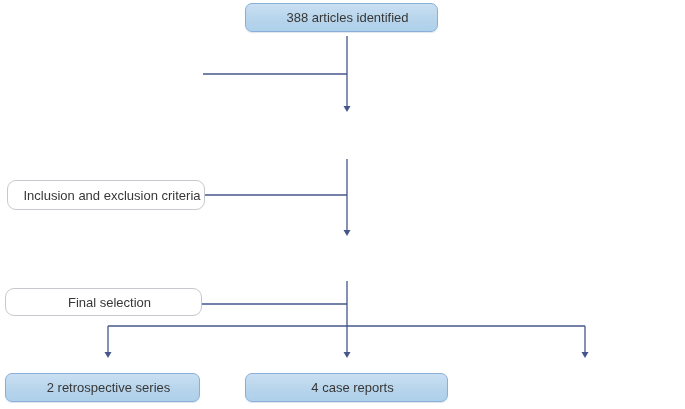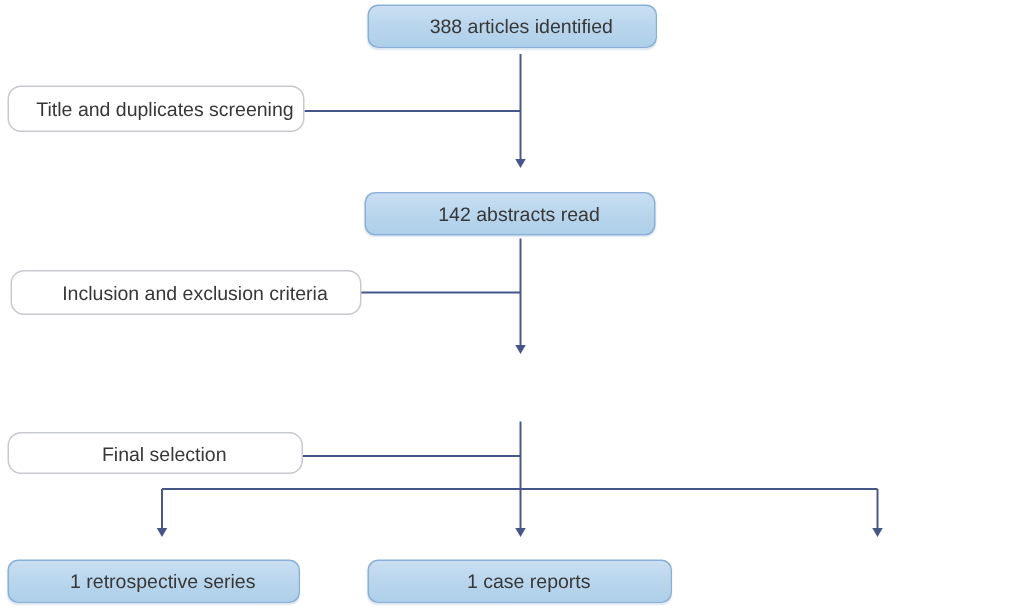--- a/index.html
+++ b/index.html
@@ -66,27 +66,25 @@
       <polygon points="343.5,106 350.5,106 347,112"></polygon>
       <polygon points="343.5,230 350.5,230 347,236"></polygon>
       <polygon points="343.5,352 350.5,352 347,358"></polygon>
       <polygon points="104.5,352 111.5,352 108,358"></polygon>
       <polygon points="581.5,352 588.5,352 585,358"></polygon>
     </g>
   </svg>
 
   <div class="node process" style="left:245px; top:3px; width:193px; height:29px;">388 articles identified</div>
 
-  <div class="node step-label" style="left:5px; top:57px; width:198px; height:31px;">Title and duplicates screening</div>
 
-  <div class="node process" style="left:243px; top:128px; width:194px; height:29px;">142 abstracts read</div>
 
-  <div class="node step-label" style="left:7px; top:180px; width:234px; height:30px;">Inclusion and exclusion criteria</div>
+  <div class="node step-label" style="left:7px; top:180px; width:198px; height:30px;">Inclusion and exclusion criteria</div>
 
 
   <div class="node step-label" style="left:5px; top:288px; width:197px; height:28px;">Final selection</div>
 
-  <div class="node process" style="left:5px; top:373px; width:195px; height:29px;">1 retrospective series</div>
+  <div class="node process" style="left:5px; top:373px; width:195px; height:29px;">2 retrospective series</div>
 
-  <div class="node process" style="left:245px; top:373px; width:203px; height:29px;">1 case reports</div>
+  <div class="node process" style="left:245px; top:373px; width:203px; height:29px;">4 case reports</div>
 
 
 </div>
 
 </body></html>

